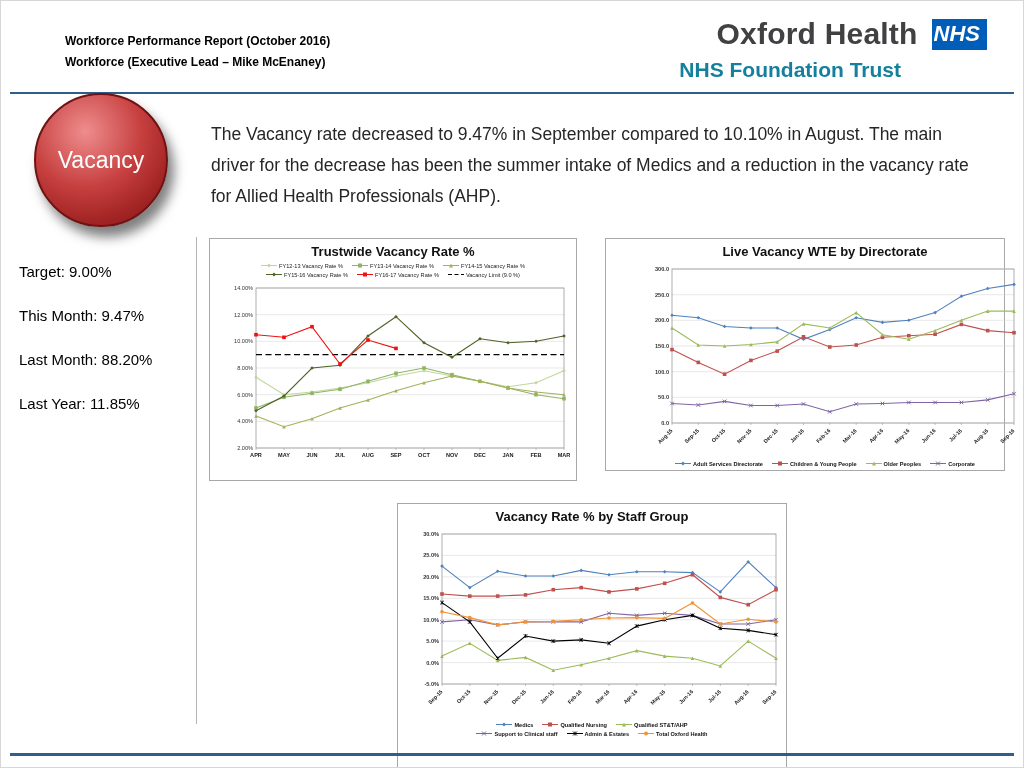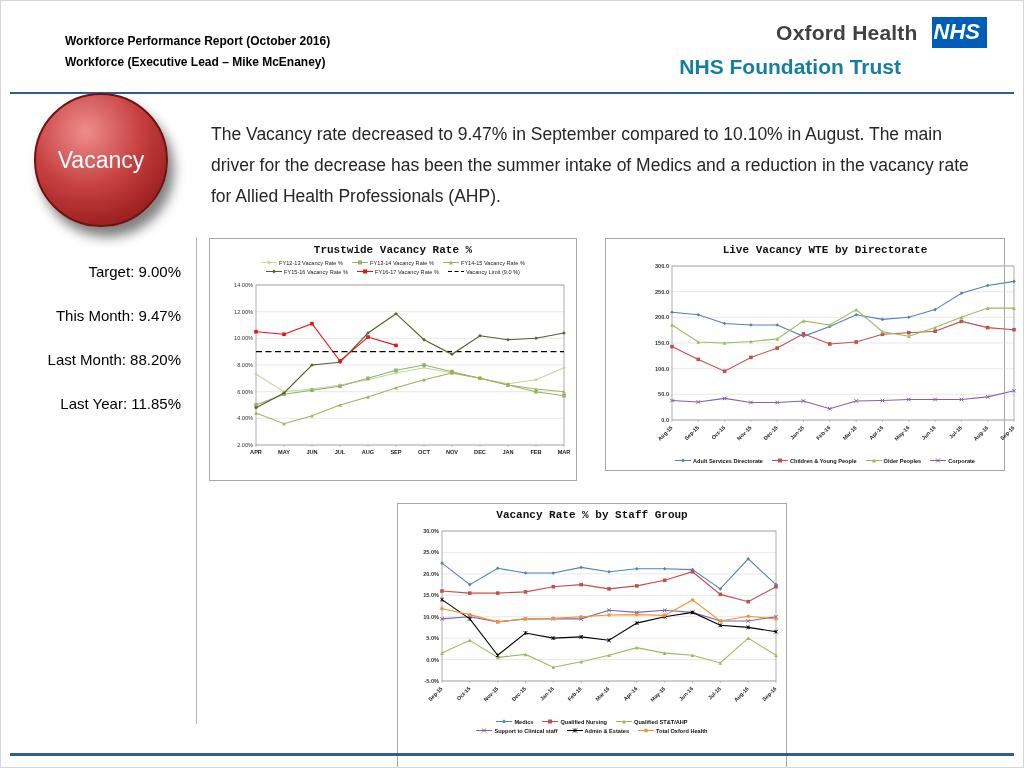--- a/index.html
+++ b/index.html
@@ -6,50 +6,50 @@
   .slide{
     position:relative;width:1024px;height:768px;background:#fff;
     font-family:"Liberation Sans",sans-serif;overflow:hidden;box-sizing:border-box;
     border:1px solid #d6d6d6;
   }
   
   .titles{position:absolute;left:64px;top:30px;color:#000;}
   .title-line{font-size:12px;font-weight:bold;line-height:21px;}
   .logo{position:absolute;top:16px;right:36px;text-align:right;}
   .logo-top{display:flex;align-items:center;justify-content:flex-end;gap:14px;}
-  .org{font-size:21px;color:#414042;font-weight:bold;letter-spacing:0.2px;}
+  .org{font-size:30px;color:#414042;font-weight:bold;letter-spacing:0.2px;}
   .nhs{background:var(--nhs-blue,#005eb8);color:#fff;font-style:italic;font-weight:bold;
        font-size:22px;line-height:1;padding:4px 7px 5px 2px;}
   .trust{color:var(--trust-teal,#15809e);font-size:21px;font-weight:bold;margin-top:7px;margin-right:86px;}
   .rule{position:absolute;left:9px;right:9px;background:var(--rule-blue,#2f5d8d);}
   .rule-top{top:91px;height:2px;}
   .rule-bottom{top:752px;height:3px;}
   
   .badge{
     position:absolute;left:33px;top:92px;width:130px;height:130px;border-radius:50%;
     background:radial-gradient(circle at 38% 28%, #ef8d8d 0%, var(--badge-red,#c74040) 45%, #a42525 72%, #7c1414 100%);
     border:2px solid #6e1212;
     box-shadow:6px 10px 12px rgba(0,0,0,0.5);
     color:#fff;font-size:23px;display:flex;align-items:center;justify-content:center;
   }
   
   .commentary{position:absolute;left:210px;top:118px;width:778px;margin:0;
     font-size:17.5px;line-height:31px;color:#262626;}
   
-  .stats{position:absolute;left:18px;top:262px;width:162px;text-align:right;
+  .stats{position:absolute;left:18px;top:262px;width:162px;text-align:left;
     font-size:15px;color:#000;}
   .stat{margin-bottom:27px;}
   .vdivider{position:absolute;left:195px;top:236px;width:1px;height:487px;background:#b3b3b3;}
   
   .chart-box{position:absolute;background:#fff;border:1px solid #a8a8a8;box-sizing:border-box;
     display:flex;flex-direction:column;align-items:center;}
   #chart-trustwide{left:208px;top:237px;width:368px;height:243px;}
   #chart-directorate{left:604px;top:237px;width:400px;height:233px;padding-left:40px;}
   #chart-staffgroup{left:396px;top:502px;width:390px;height:309px;}
-  .chart-title{font-size:11px;font-weight:bold;color:#111;margin:5px 0 2px 0;font-family:Liberation Mono, monospace;}
+  .chart-title{font-size:13px;font-weight:bold;color:#111;margin:5px 0 2px 0;}
   .legend{display:flex;flex-direction:column;align-items:center;gap:2px;margin:1px 0 2px 0;}
   .legend-row{display:flex;align-items:center;justify-content:center;gap:9px;}
   .legend-item{display:flex;align-items:center;gap:2px;font-size:5.6px;color:#222;white-space:nowrap;}
   .legend-item.bold{font-weight:bold;color:#111;}
   .legend-glyph{display:inline-flex;align-items:center;}
   .plot{line-height:0;}
 </style>
 </head>
 <body>
 

